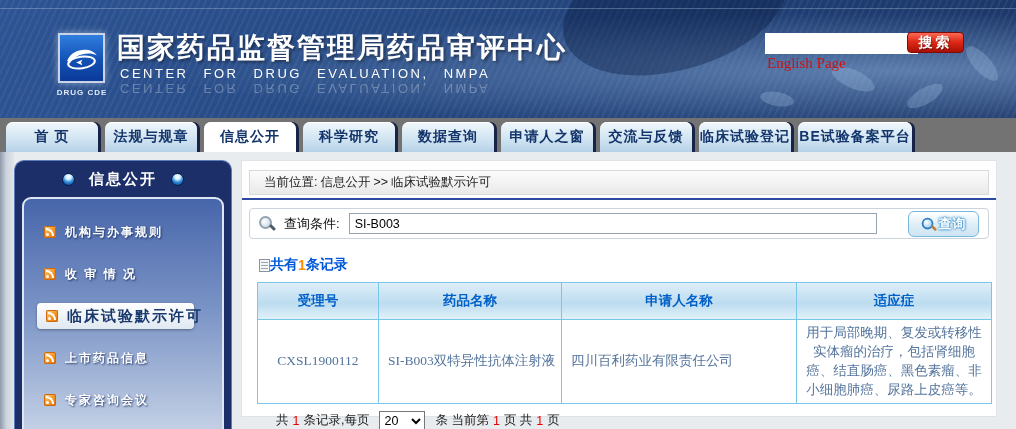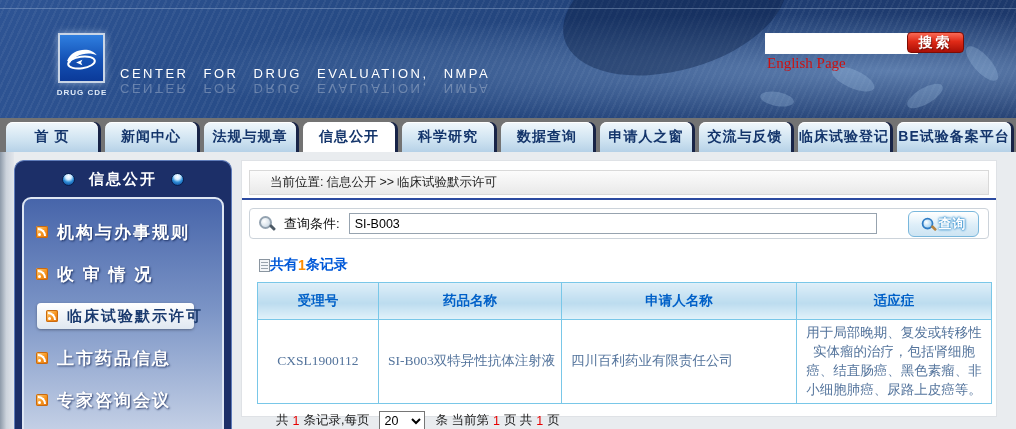--- a/index.html
+++ b/index.html
@@ -66,39 +66,39 @@
   .sidebar { width:218px; margin-top:8px; background:#1c2f68;
     border:1px solid #5f7cba; border-bottom:none; border-radius:10px 10px 0 0; }
   .sidebar-title { height:36px; display:flex; align-items:center; justify-content:center; gap:14px;
     color:#fff; font-size:15px; font-weight:bold; letter-spacing:2px; }
   .orb { width:13px; height:13px; border-radius:50%;
     background:radial-gradient(circle at 50% 25%, #ffffff 0%, #d2ebff 28%, #2f8fd8 55%, #0a3f93 95%);
     border:1px solid #06langer1f4e; border:1px solid #071f4e; }
   .side-panel { margin:0 7px; height:250px; border:2px solid #dde6f3; border-radius:9px;
     background:linear-gradient(180deg,#4765aa 0%,#7b94c6 45%,#c5d1e6 95%);
     padding-top:12px; }
-  .side-item { height:42px; display:flex; align-items:center; gap:9px; padding-left:12px;
-    color:#fff; font-size:17px; font-weight:bold; letter-spacing:2px; cursor:pointer;
+  .side-item { height:42px; display:flex; align-items:center; gap:9px; padding-left:20px;
+    color:#fff; font-size:12px; font-weight:bold; letter-spacing:2px; cursor:pointer;
     text-shadow:1px 1px 2px rgba(18,38,88,.85); white-space:nowrap; }
   .side-item.active { height:26px; margin:8px 28px 8px 13px; padding:0 0 0 9px;
     background:linear-gradient(180deg,#ffffff 0%,#e0e8f1 100%); border-radius:4px;
     color:#1a3a6e; font-size:15px; text-shadow:none; box-shadow:0 1px 3px rgba(0,0,0,.35); }
   .rss { flex:0 0 12px; width:12px; height:12px; border-radius:2px; position:relative;
     background:linear-gradient(135deg,#ffd98e 0%,#f7941d 55%,#e1720e 100%);
     box-shadow:inset 0 0 0 1px #c96a10; }
   .rss::before { content:""; position:absolute; left:2px; bottom:2px; width:3px; height:3px;
     background:#fff; border-radius:50%; }
   .rss::after { content:""; position:absolute; left:2px; bottom:2px; width:6px; height:6px;
     border:2px solid #fff; border-left:0; border-bottom:0; border-radius:0 100% 0 0; }
 
   
   .content-wrap { flex:1; padding:8px 19px 12px 9px; }
   .content { position:relative; height:257px; background:#fff; border:1px solid #dfe2e6; }
 
-  .breadcrumb { margin:9px 7px 0; height:25px; line-height:23px; padding-left:20px;
+  .breadcrumb { margin:9px 7px 0; height:25px; line-height:23px; padding-left:14px;
     background:linear-gradient(180deg,#fcfcfc 0%,#e9e9e9 100%); border:1px solid #d9d9d9;
     font-size:12.5px; color:#222; display:flex; align-items:center; gap:3px; }
   .crumb-link { color:#222; cursor:pointer; }
   .divider { height:2px; background:#2b4aa0; margin-top:3px; }
 
   .query-bar { margin:8px 7px 0; height:31px; border:1px solid #ccd3da; border-radius:4px;
     display:flex; align-items:center; padding:0 9px; gap:9px; background:#fff; }
   .mag { position:relative; width:16px; height:16px; }
   .mag::before { content:""; position:absolute; left:0; top:0; width:9px; height:9px;
     border:2.5px solid #93a2b0; border-radius:50%;
@@ -154,31 +154,31 @@
 
     <div class="logo-square">
       <svg viewBox="0 0 48 48" width="43" height="46">
         <path d="M8 27 C13 13, 35 11, 41 21 C31 16, 15 21, 11 30 Z" fill="#ffffff"></path>
         <ellipse cx="24" cy="29" rx="15" ry="6.5" fill="none" stroke="#ffffff" stroke-width="2.2" transform="rotate(-8 24 29)"></ellipse>
         <path d="M18 29 l7 -3 l-1.5 3 l1.5 3 z" fill="#ffffff"></path>
       </svg>
     </div>
     <div class="logo-caption">DRUG CDE</div>
 
+    <div class="title-cn">国家药品监督管理局药品审评中心</div>
     <div class="title-en">CENTER FOR DRUG EVALUATION, NMPA</div>
     <div class="title-en reflect">CENTER FOR DRUG EVALUATION, NMPA</div>
 
     <input class="hdr-search-input" value="" style="">
     <button class="hdr-search-btn">搜索</button>
     <a class="english-link">English Page</a>
   </div>
 
   <div class="navbar">
     <div class="tab">首 页</div>
-    <div class="tab">新闻中心</div>
     <div class="tab">法规与规章</div>
     <div class="tab active">信息公开</div>
     <div class="tab">科学研究</div>
     <div class="tab">数据查询</div>
     <div class="tab">申请人之窗</div>
     <div class="tab">交流与反馈</div>
     <div class="tab">临床试验登记</div>
     <div class="tab last">BE试验备案平台</div>
   </div>
 

